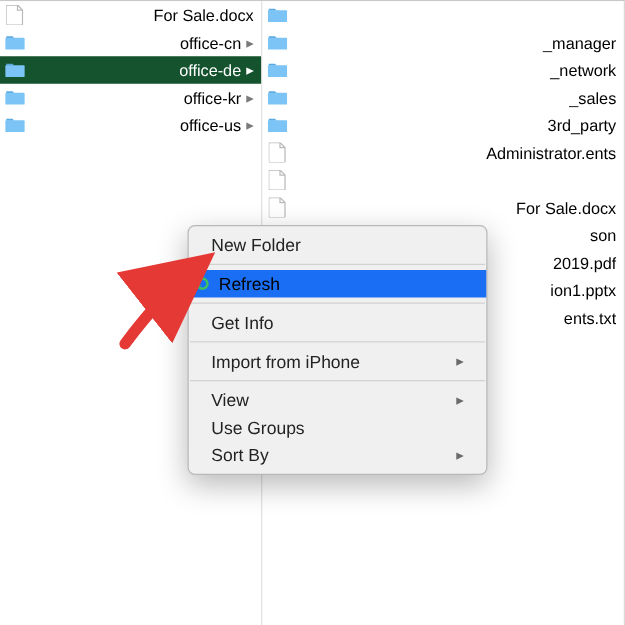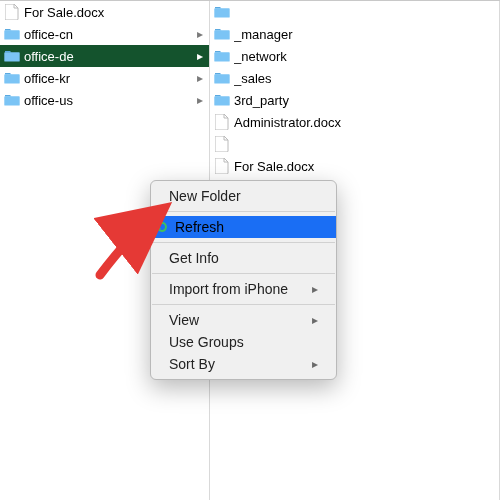--- a/index.html
+++ b/index.html
@@ -10,20 +10,21 @@
     width: 500px;
     height: 500px;
     overflow: hidden;
     position: relative;
   }
   .columns {
     display: flex;
     height: 100%;
     background: #fff;
     border-top: 1px solid #c8c8c8;
+    text-align: right;
   }
   .column {
     background: #fff;
     border-right: 1px solid #d9d9d9;
     overflow: hidden;
   }
   .col-left { width: 210px; }
   .col-right { flex: 1; }
   .row {
     display: flex;
@@ -40,21 +41,21 @@
   .row .label { flex: 1; overflow: hidden; text-overflow: ellipsis; }
   .row .chev { font-size: 12px; color: #7a7a7a; }
   .row.selected .chev { color: #fff; }
   .icon { width: 16px; height: 16px; flex: 0 0 16px; display: flex; align-items: center; justify-content: center; }
   .folder-svg { width: 16px; height: 16px; }
   .doc-svg { width: 14px; height: 16px; }
   .ctx-menu {
     position: absolute;
     left: 150px;
     top: 180px;
-    width: 187px;
+    width: 240px;
     background: #f0f0f0;
     border: 1px solid #b9b9b9;
     border-radius: 6px;
     box-shadow: 0 8px 24px rgba(0,0,0,0.28);
     padding: 4px 0;
     font-size: 14px;
   }
   .ctx-item {
     height: 22px;
     display: flex;
@@ -184,21 +185,21 @@
           </svg>
         </span>
         <span class="label">3rd_party</span>
       </div>
     <div class="row">
         <span class="icon">
           <svg class="doc-svg">
             <use href="#sym-doc"></use>
           </svg>
         </span>
-        <span class="label">Administrator.docx</span>
+        <span class="label">Administrator.ents</span>
       </div>
     <div class="row">
         <span class="icon">
           <svg class="doc-svg">
             <use href="#sym-doc"></use>
           </svg>
         </span>
       </div>
     <div class="row">
         <span class="icon">

